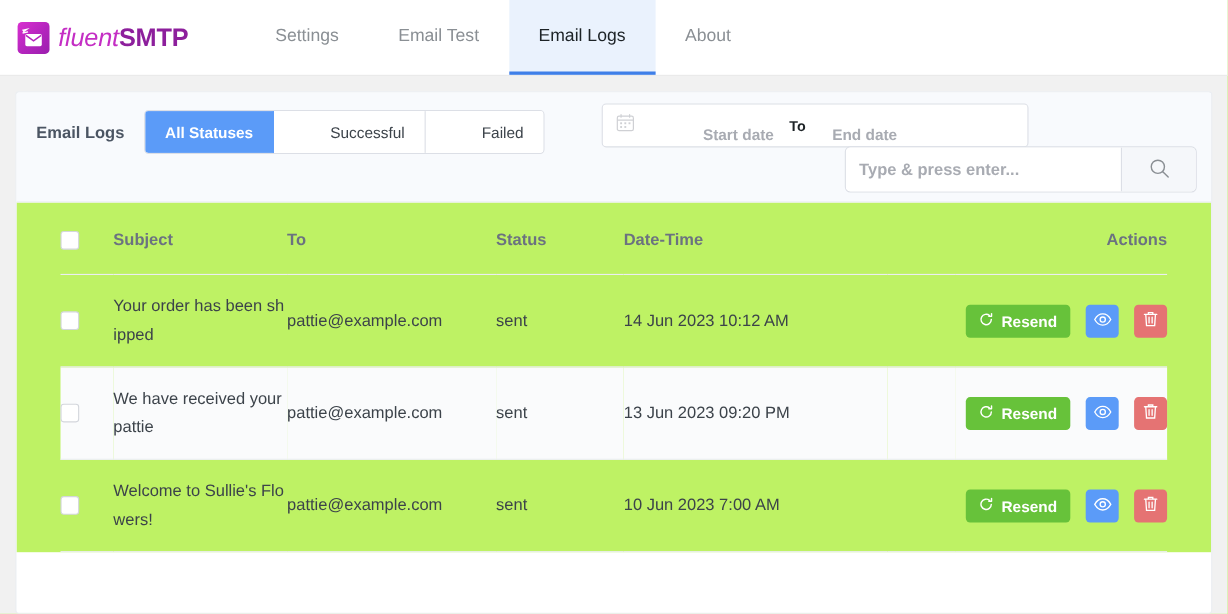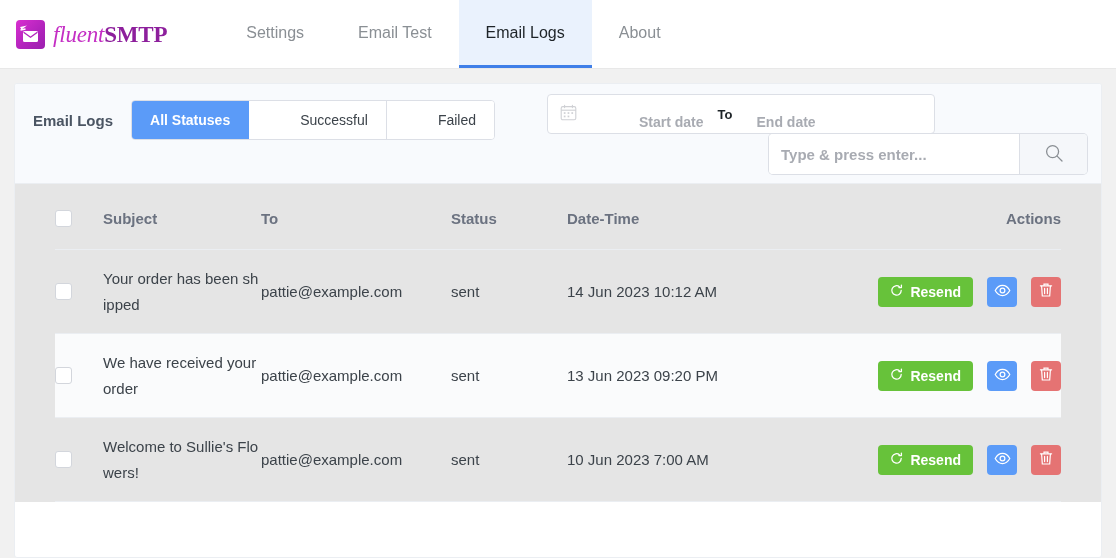--- a/index.html
+++ b/index.html
@@ -26,21 +26,20 @@
     align-items: stretch;
     border-bottom: 1px solid #e8e8e8;
   }
 
   .brand {
     display: flex;
     align-items: center;
     gap: 8px;
     padding-left: 16px;
     padding-right: 10px;
-    font-family: Liberation Serif, serif;
   }
 
   .brand-mark {
     width: 29px;
     height: 29px;
     border-radius: 4px;
     background: linear-gradient(135deg, #d92fd0 0%, #b324bd 55%, #9b1fae 100%);
     position: relative;
     flex: none;
   }
@@ -244,21 +243,21 @@
     border-left: 1px solid #dcdfe6;
     display: flex;
     align-items: center;
     justify-content: center;
     cursor: pointer;
   }
 
   
   .table-area {
     padding: 0 40px;
-    background: #e5e5e5;
+    background: #bef264;
   }
 
   table { width: 100%; border-collapse: collapse; table-layout: fixed; }
 
   thead th {
     text-align: left;
     font-size: 15px;
     font-weight: 700;
     color: #6b7280;
     padding: 26px 0 22px 0;
@@ -482,21 +481,21 @@
                   </span>
                 </button>
               </div>
             </td>
           </tr>
 
           <tr class="alt">
             <td class="col-check">
               <span class="cbox"></span>
             </td>
-            <td class="col-subject wrapcell">We have received your order</td>
+            <td class="col-subject wrapcell">We have received your pattie</td>
             <td class="col-to wrapcell">pattie@example.com</td>
             <td class="col-status">sent</td>
             <td class="col-date">13 Jun 2023 09:20 PM</td>
             <td class="col-pad"></td>
             <td class="col-actions">
               <div class="actions">
                 <button class="btn-resend">
                   <span>
                     <svg width="13" height="13" viewBox="0 0 13 13" fill="none" stroke="#ffffff" stroke-width="1.3">
                       <path d="M11.2 6.5 a4.7 4.7 0 1 1 -1.6 -3.6" stroke-linecap="round"></path>

